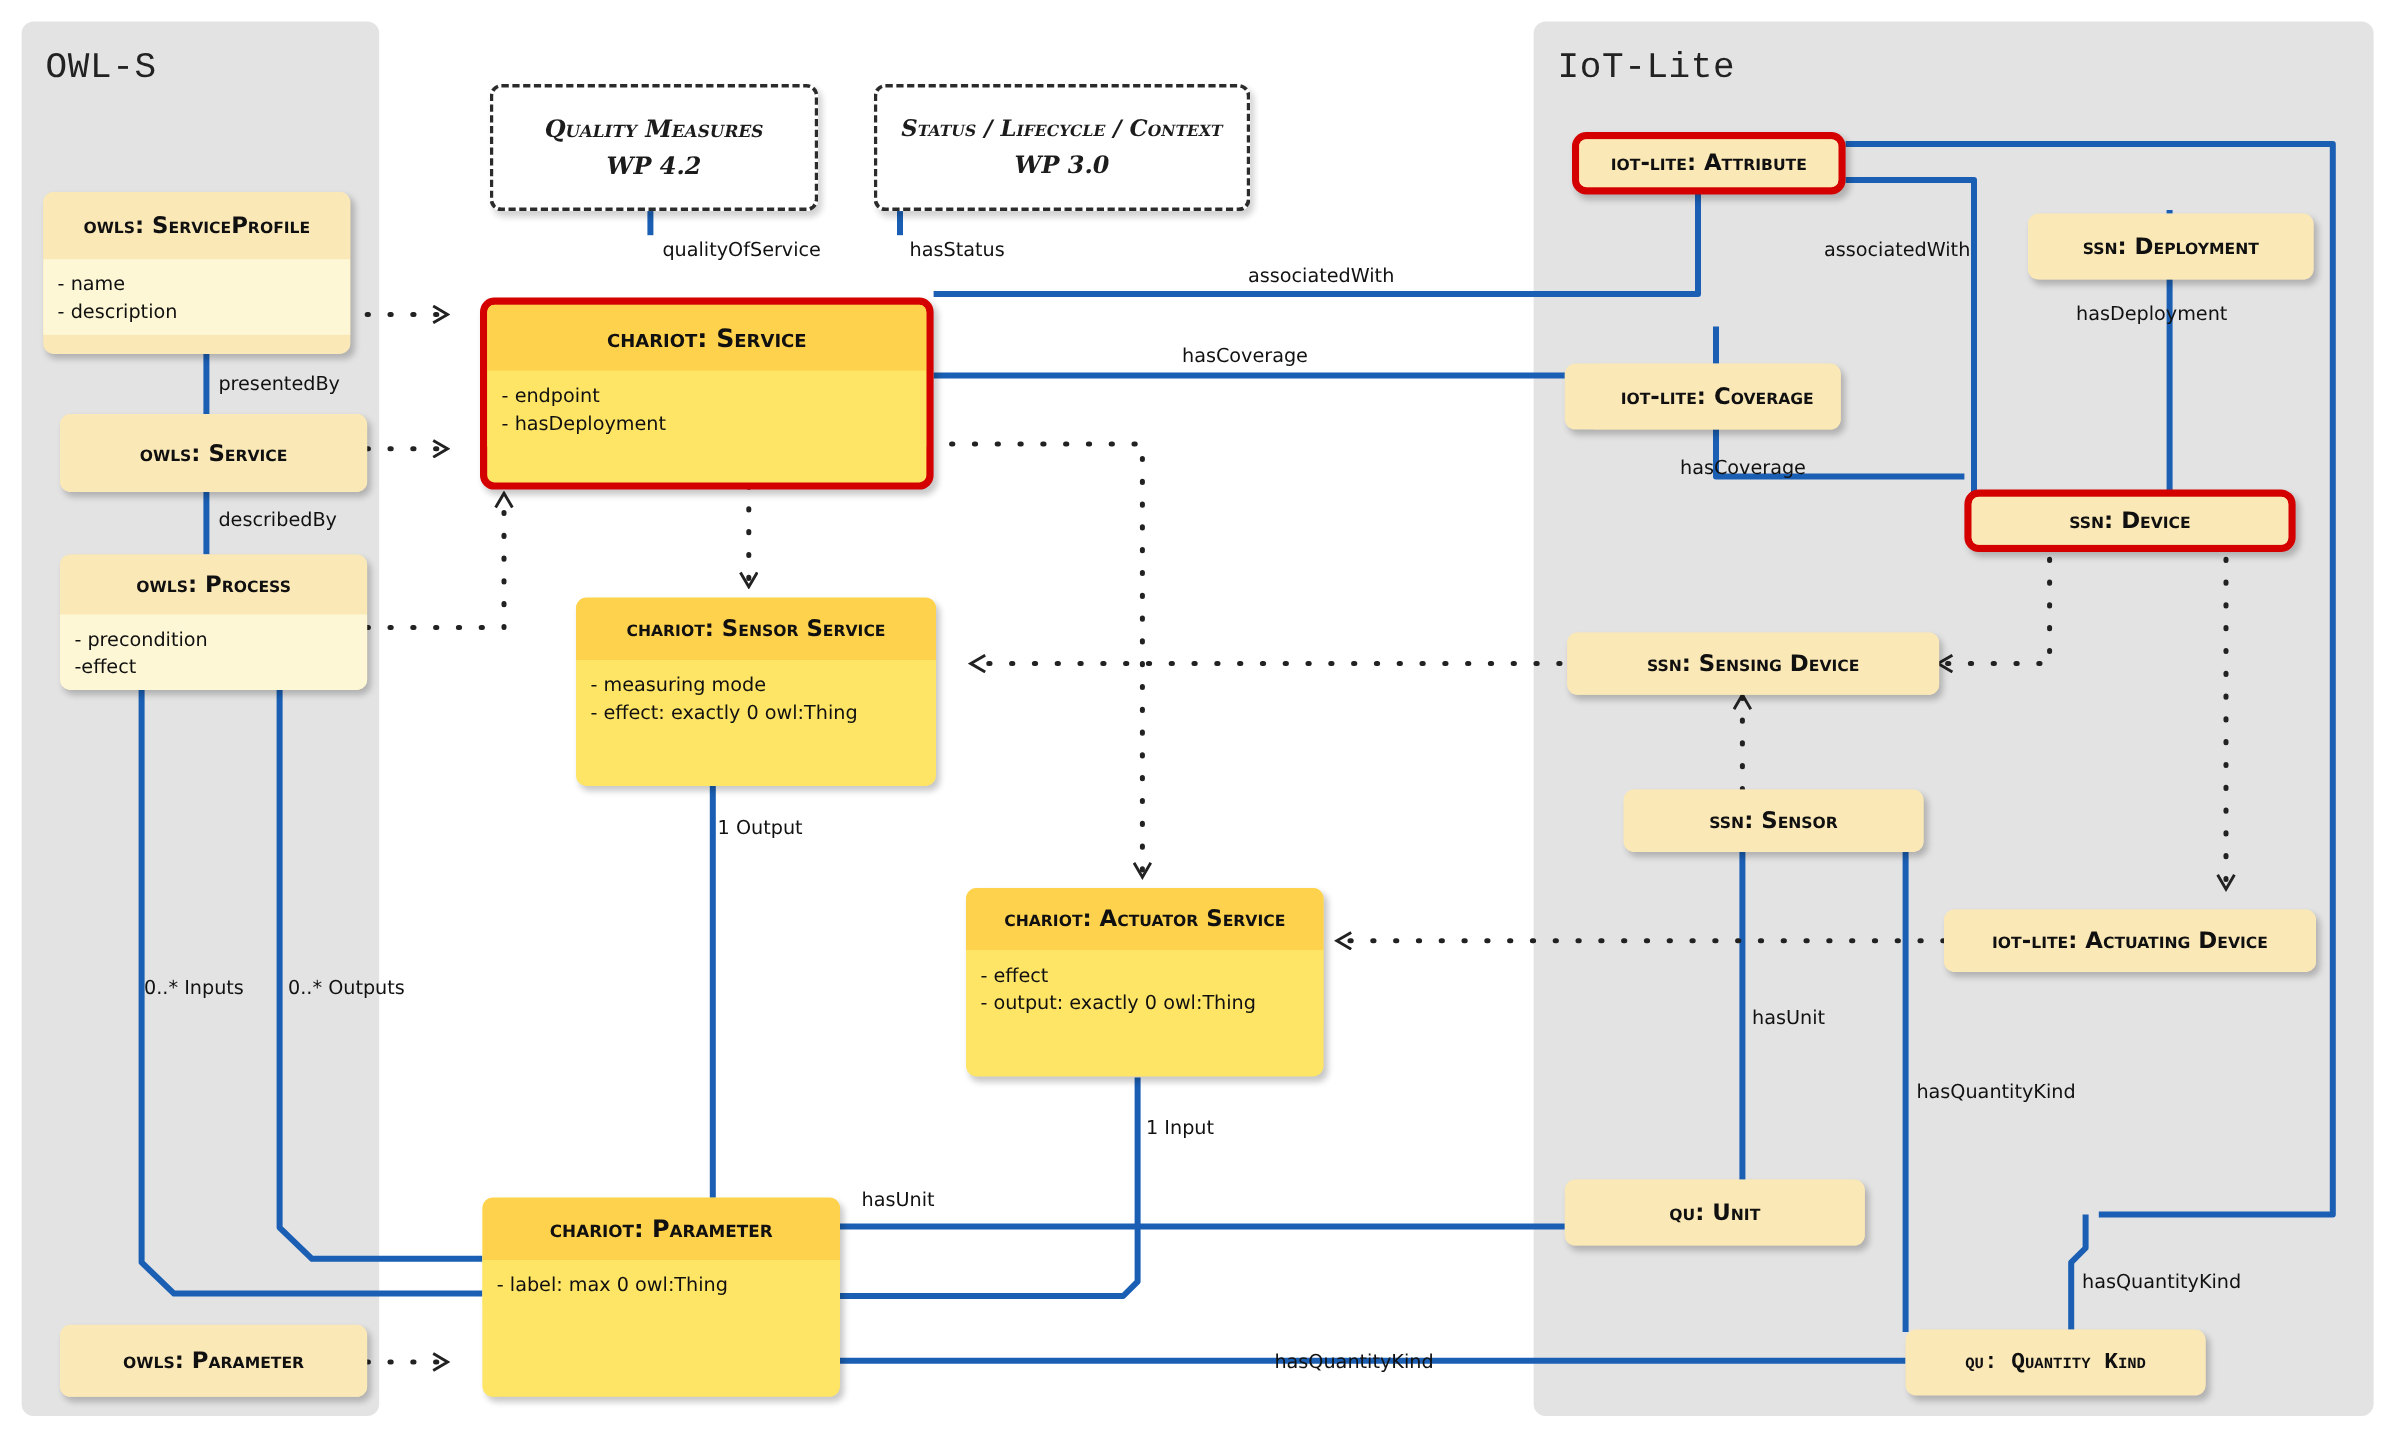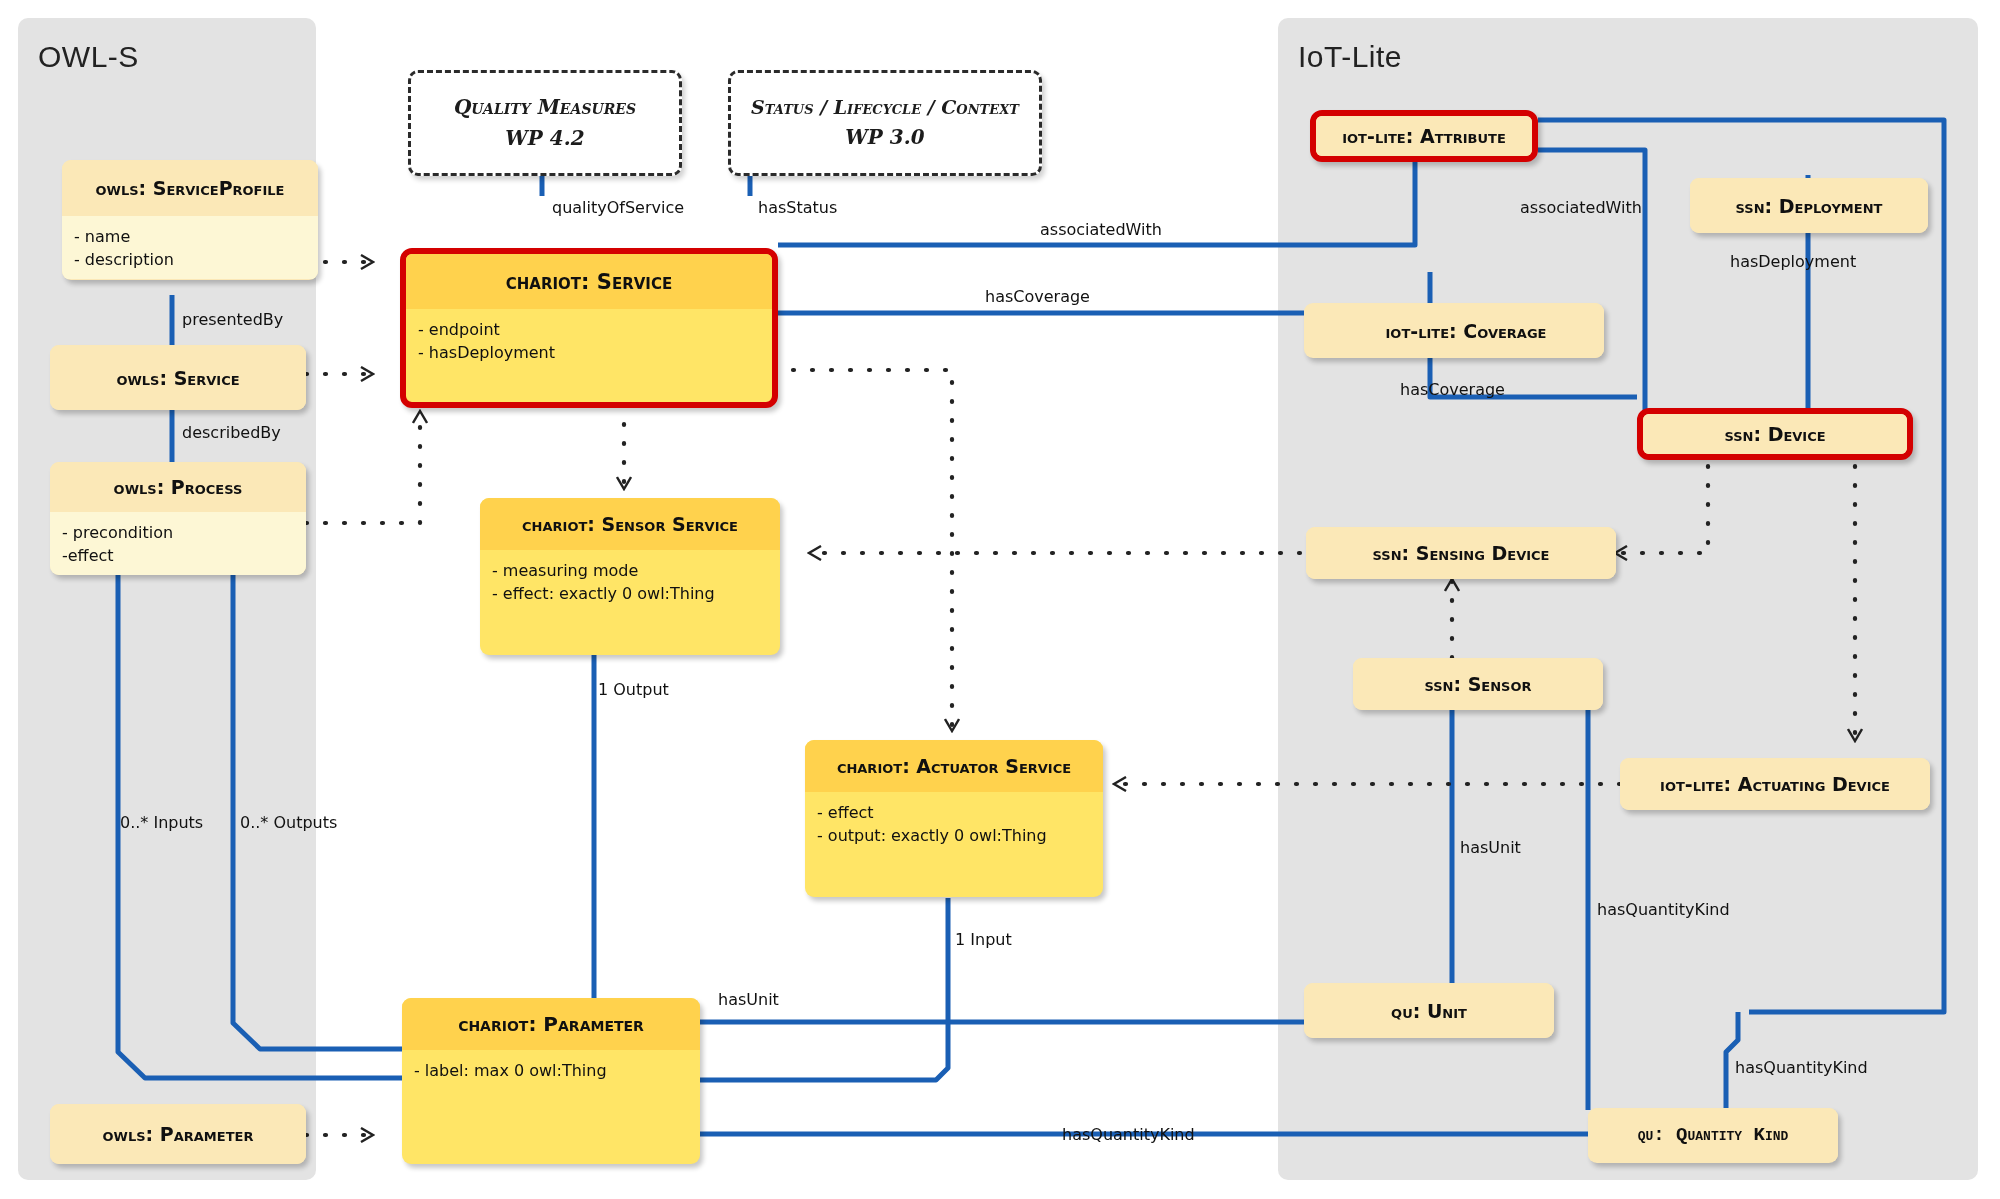--- a/index.html
+++ b/index.html
@@ -2,21 +2,21 @@
 <html><head>
 <meta charset="utf-8">
 <style>
   html,body{margin:0;padding:0;background:#ffffff;}
   body{font-family:"Liberation Sans",sans-serif;}
   #stage{position:relative;width:2000px;height:1199px;background:#ffffff;overflow:hidden;}
 
   
   .panel{position:absolute;background:#e3e3e3;border-radius:10px;}
   .panel-title{position:absolute;font-size:30px;color:#222;letter-spacing:.5px;
-    font-family:Liberation Sans, sans-serif;font-weight:400;}
+    font-family:Liberation Mono, monospace;font-weight:400;}
 
   
   svg.edges{position:absolute;left:0;top:0;width:2000px;height:1199px;overflow:visible;}
 
   
   .node{position:absolute;border-radius:9px;box-sizing:border-box;
         box-shadow:3px 4px 5px rgba(0,0,0,.22);overflow:hidden;}
   .node .hdr{display:flex;align-items:center;justify-content:center;
              text-align:center;box-sizing:border-box;padding:0 8px;
              font-family:"DejaVu Sans",sans-serif;font-weight:700;color:#101010;}
@@ -138,21 +138,21 @@
   <div class="note" style="left:408px;top:70px;width:268px;height:100px;">
     <div style="font-size:20px;font-variant:small-caps;">Quality Measures</div>
     <div style="font-size:20px;margin-top:6px;">WP 4.2</div>
   </div>
 
   <div class="note" style="left:728px;top:70px;width:308px;height:100px;">
     <div style="font-size:19px;font-variant:small-caps;">Status / Lifecycle / Context</div>
     <div style="font-size:20px;margin-top:6px;">WP 3.0</div>
   </div>
 
-  <div class="node n-plain" style="left:62px;top:160px;width:256px;height:120px;">
+  <div class="node n-plain" style="left:36px;top:160px;width:256px;height:135px;">
     <div class="hdr" style="height:56px;font-size:19px;font-variant:small-caps;">owls: ServiceProfile</div>
     <div class="body">
       <div>- name</div>
       <div>- description</div>
     </div>
   </div>
 
   <div class="node n-plain" style="left:50px;top:345px;width:256px;height:65px;">
     <div class="hdr" style="height:65px;font-size:19px;font-variant:small-caps;">owls: Service</div>
   </div>
@@ -201,21 +201,21 @@
   </div>
 
   <div class="node n-plain hl" style="left:1310px;top:110px;width:228px;height:52px;">
     <div class="hdr" style="height:40px;font-size:19px;font-variant:small-caps;">iot-lite: Attribute</div>
   </div>
 
   <div class="node n-plain" style="left:1690px;top:178px;width:238px;height:55px;">
     <div class="hdr" style="height:55px;font-size:19px;font-variant:small-caps;">ssn: Deployment</div>
   </div>
 
-  <div class="node n-plain" style="left:1304px;top:303px;width:300px;height:55px;padding-left:24px;">
+  <div class="node n-plain" style="left:1304px;top:303px;width:230px;height:55px;padding-left:24px;">
     <div class="hdr" style="height:55px;font-size:19px;font-variant:small-caps;">iot-lite: Coverage</div>
   </div>
 
   <div class="node n-plain hl" style="left:1637px;top:408px;width:276px;height:52px;">
     <div class="hdr" style="height:40px;font-size:19px;font-variant:small-caps;">ssn: Device</div>
   </div>
 
   <div class="node n-plain" style="left:1306px;top:527px;width:310px;height:52px;">
     <div class="hdr" style="height:52px;font-size:19px;font-variant:small-caps;">ssn: Sensing Device</div>
   </div>

